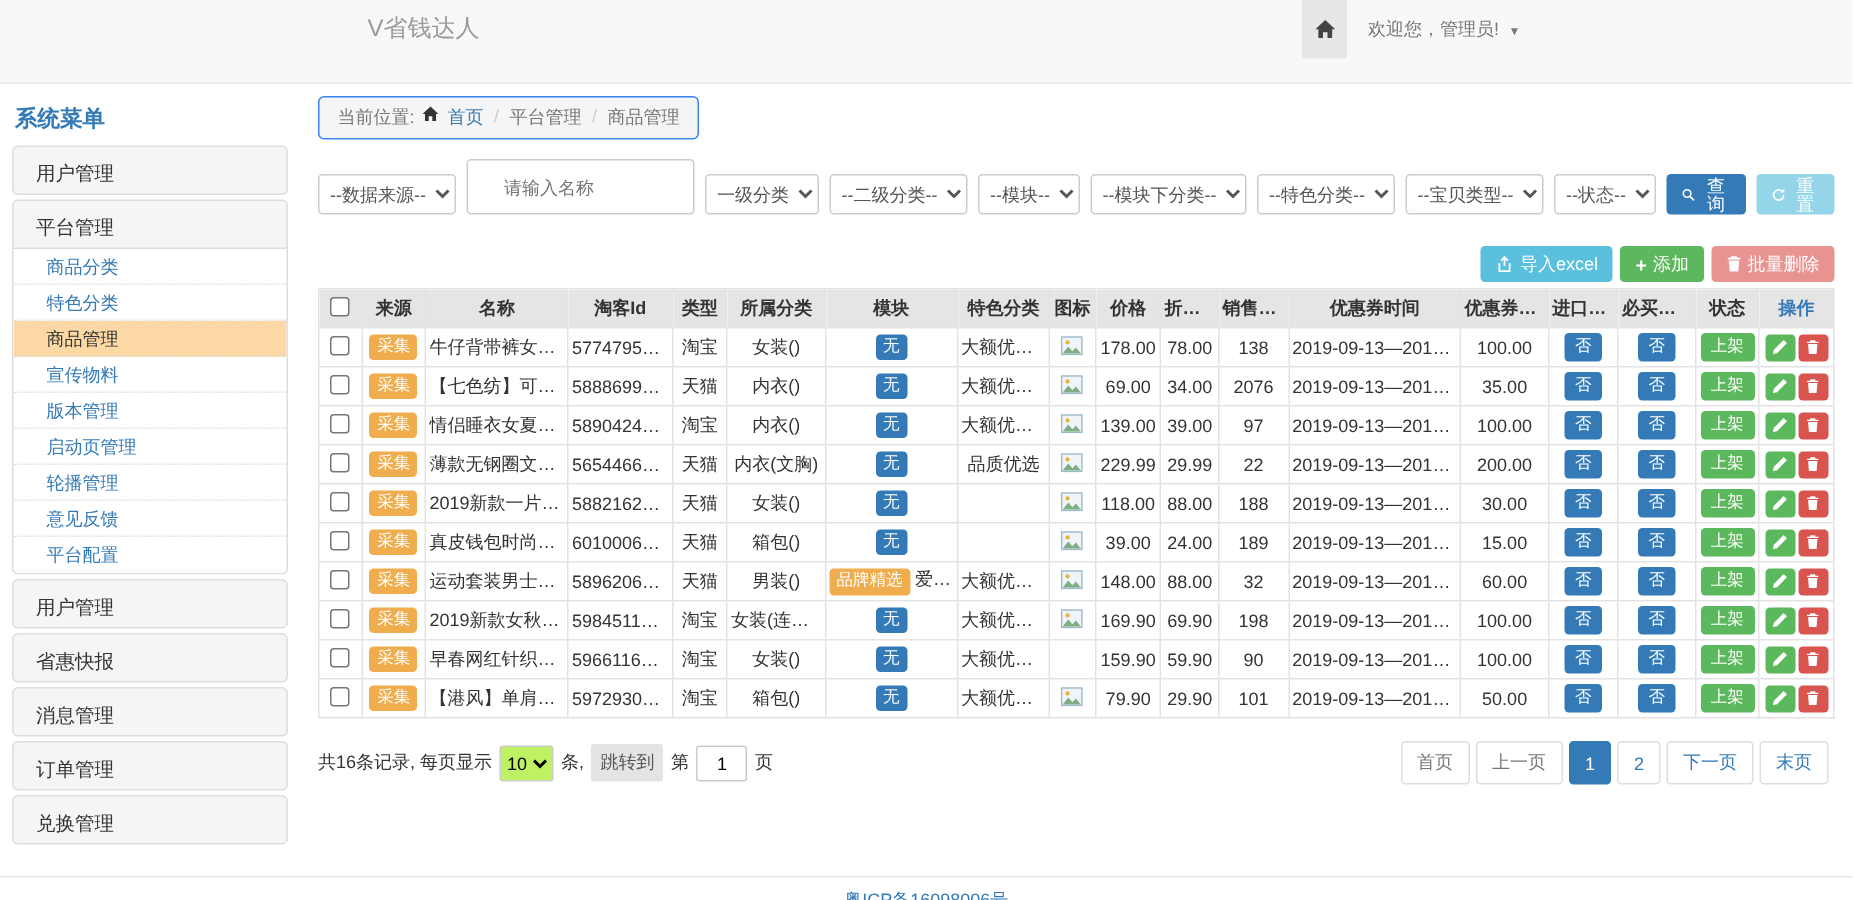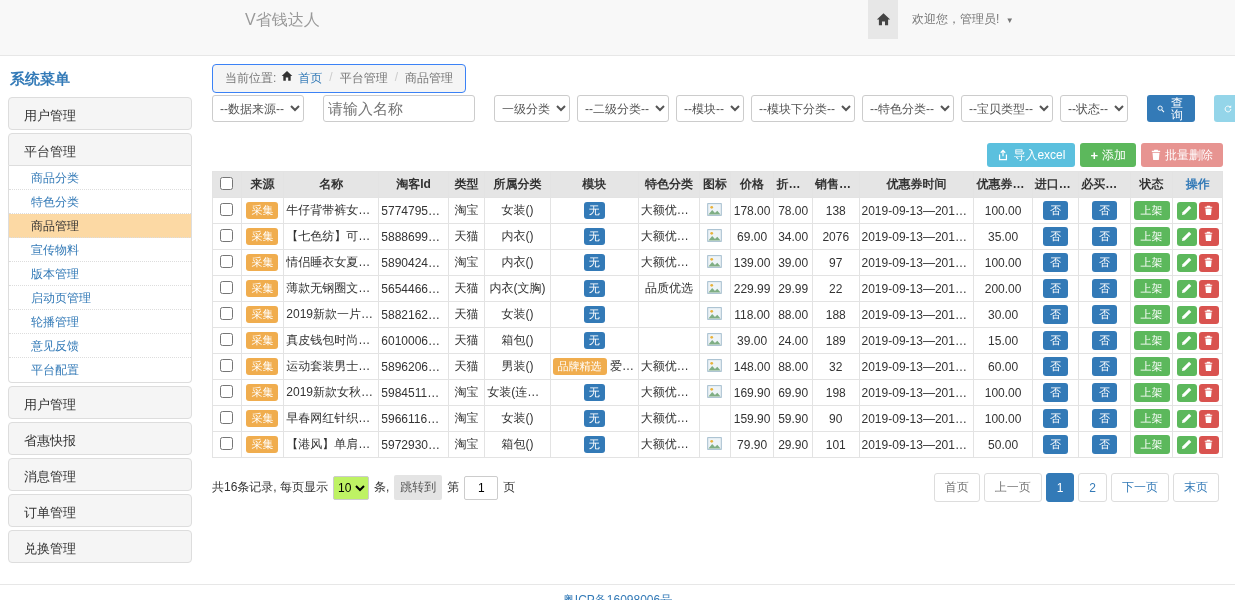--- a/index.html
+++ b/index.html
@@ -27,23 +27,23 @@
   .side-sub.active{background:#fcd9a4;color:#333}
 
   .main{flex:1;padding:6px 12px 0 20px;overflow:hidden}
 
   
   .breadcrumb{display:inline-flex;align-items:flex-start;gap:5px;background:#f5f5f5;border:1px solid #3b82f6;border-radius:4px;padding:5px 12px;color:#777;margin-top:2px}
   .breadcrumb a{color:#337ab7}
   .crumb-sep{color:#ccc;margin:0 2px}
 
   
-  .filters{display:flex;align-items:flex-end;gap:19px;margin-top:2px;flex-wrap:nowrap}
+  .filters{display:flex;align-items:flex-end;gap:7px;margin-top:13px;flex-wrap:nowrap}
   .filters select{height:27px;border:1px solid #ccc;border-radius:3px;background:#fff;color:#555;font-size:12px;padding:2px 3px;outline:none}
-  .filters input{height:27px;border:1px solid #ccc;border-radius:3px;padding:2px 4px;font-size:15px;width:152px;color:#555;outline:none}
+  .filters input{height:37px;border:1px solid #ccc;border-radius:3px;padding:2px 24px;font-size:12px;width:152px;color:#555;outline:none}
   .btn{display:inline-flex;align-items:center;gap:4px;border:none;border-radius:3px;color:#fff;font-size:12px;padding:0 10px;height:27px;cursor:pointer;line-height:1}
   .btn-primary{background:#337ab7}
   .btn-info{background:#5bc0de}
   .btn-info.dim{opacity:.65}
   .btn-success{background:#5cb85c}
   .btn-danger{background:#d9534f}
   .btn-danger.dim{opacity:.62}
 
   
   .toolbar{display:flex;justify-content:flex-end;gap:5px;margin-top:21px;margin-bottom:4px}

